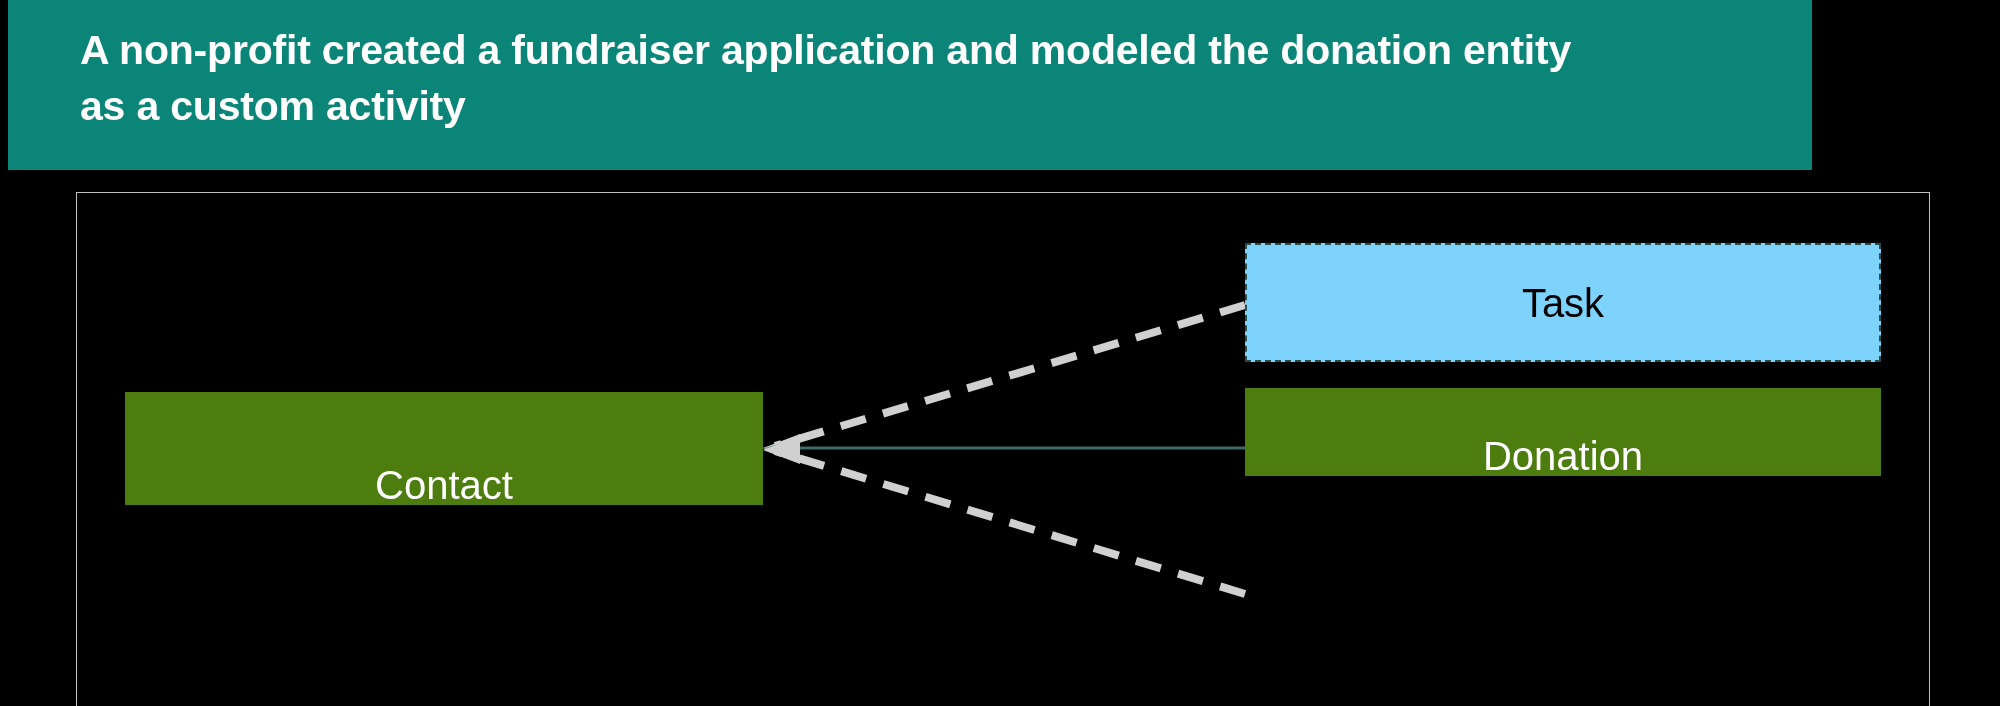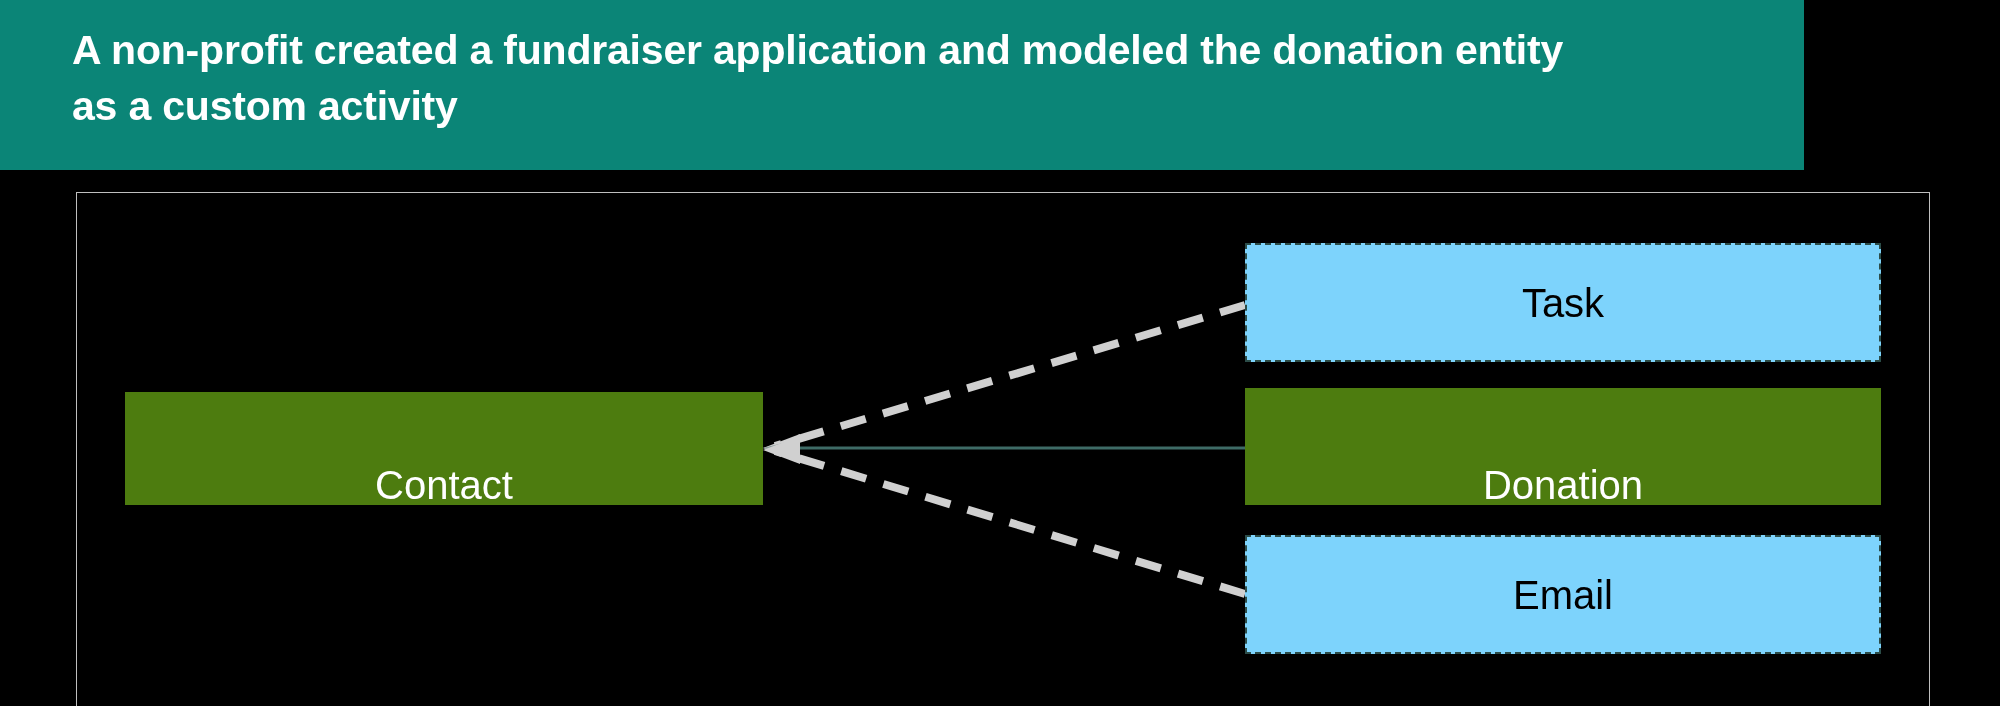--- a/index.html
+++ b/index.html
@@ -12,21 +12,21 @@
     width: 2000px;
     height: 706px;
     overflow: hidden;
     font-family: "Liberation Sans", sans-serif;
     position: relative;
   }
 
   
   #header-banner {
     position: absolute;
-    left: 0;
+    left: 8px;
     top: 0;
     width: 1804px;
     height: 170px;
     background: #0B8577;
     box-sizing: border-box;
   }
   #header-title {
     position: absolute;
     left: 72px;
     top: 22px;
@@ -89,21 +89,21 @@
     align-items: flex-end;
   }
   .entity-box.dashed-blue {
     background: #7dd3fc;
     color: #000000;
     border: 2px dashed #2B4C48;
   }
 
   #box-contact  { left: 125px;  top: 222px; width: 638px; height: 113px; }
   #box-task     { left: 1245px; top:  73px; width: 636px; height: 119px; }
-  #box-donation { left: 1245px; top: 218px; width: 636px; height: 117px; }
+  #box-donation { left: 1245px; top: 218px; width: 636px; height: 88px; }
   #box-email    { left: 1245px; top: 365px; width: 636px; height: 119px; }
 
   .entity-label {
     pointer-events: none;
   }
 </style>
 </head>
 <body>
 
 <div id="header-banner">
@@ -138,17 +138,14 @@
   </div>
 
   <div id="box-task" class="entity-box dashed-blue">
     <span class="entity-label">Task</span>
   </div>
 
   <div id="box-donation" class="entity-box solid-teal">
     <span class="entity-label">Donation</span>
   </div>
 
-  <div id="box-email" class="entity-box dashed-blue">
-    <span class="entity-label">Email</span>
-  </div>
 
 </div>
 
 </body></html>

